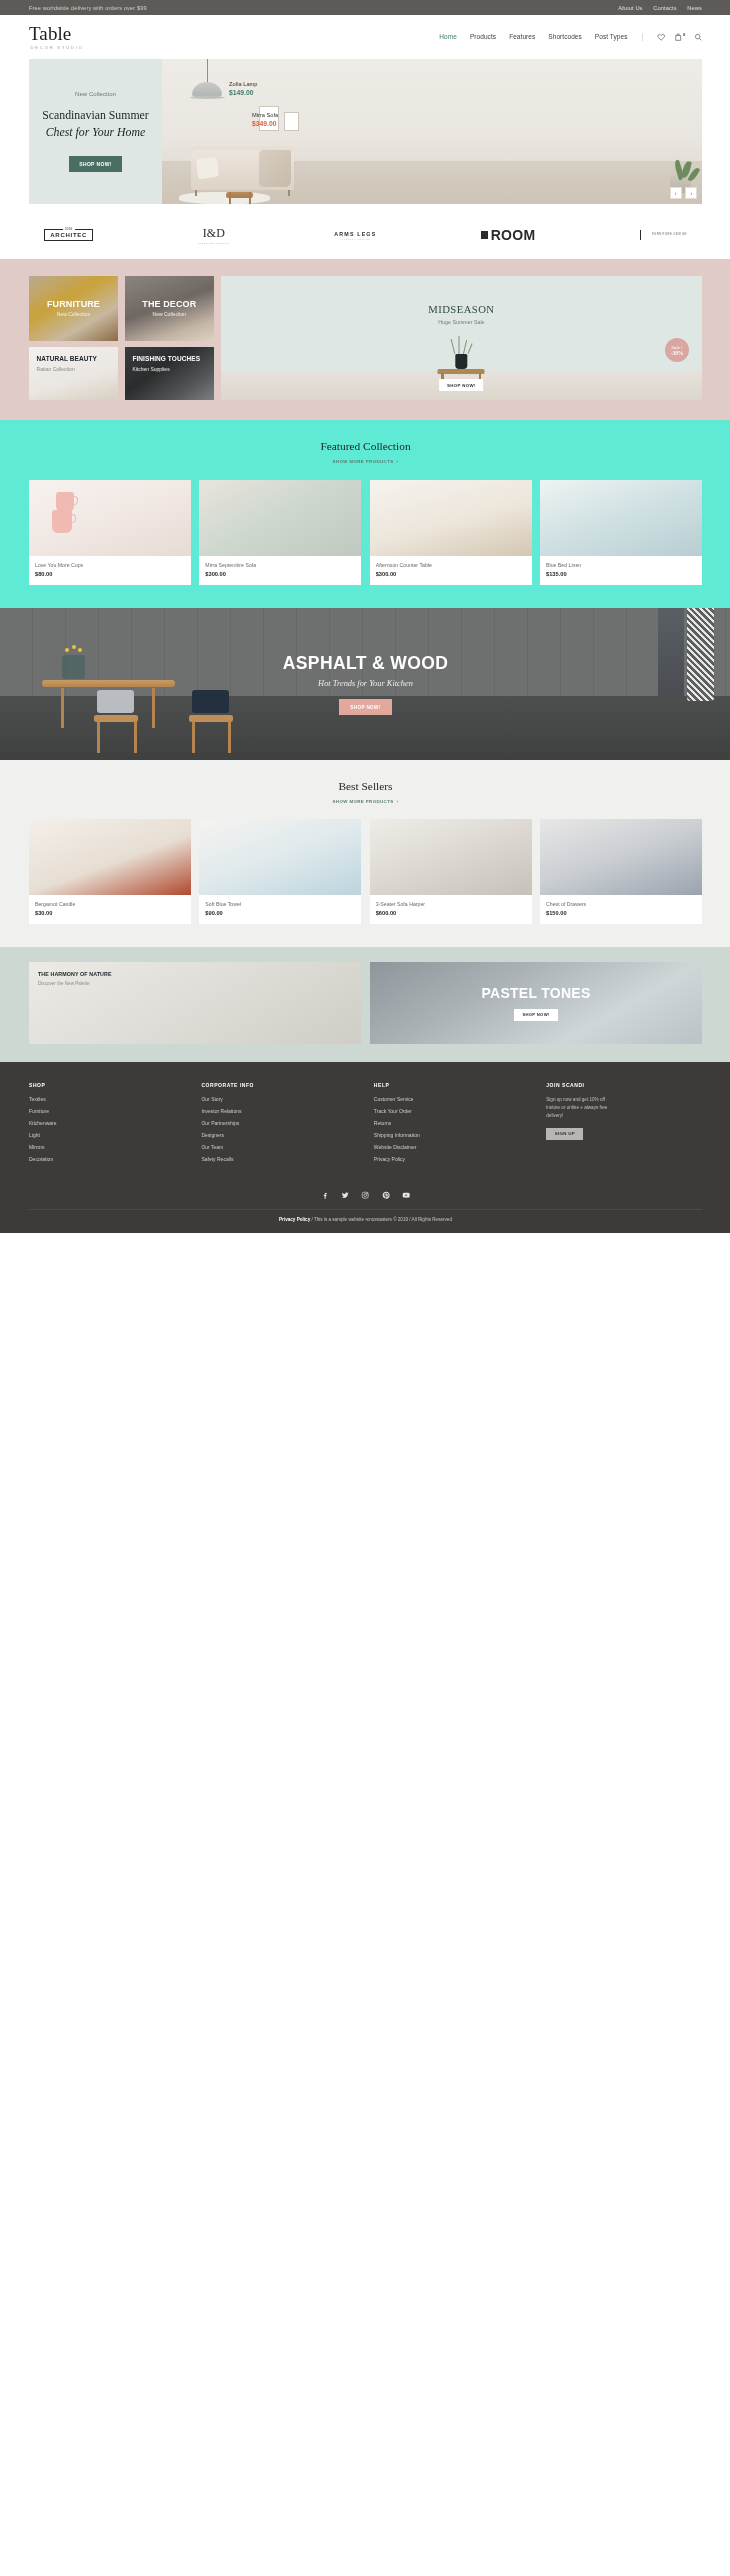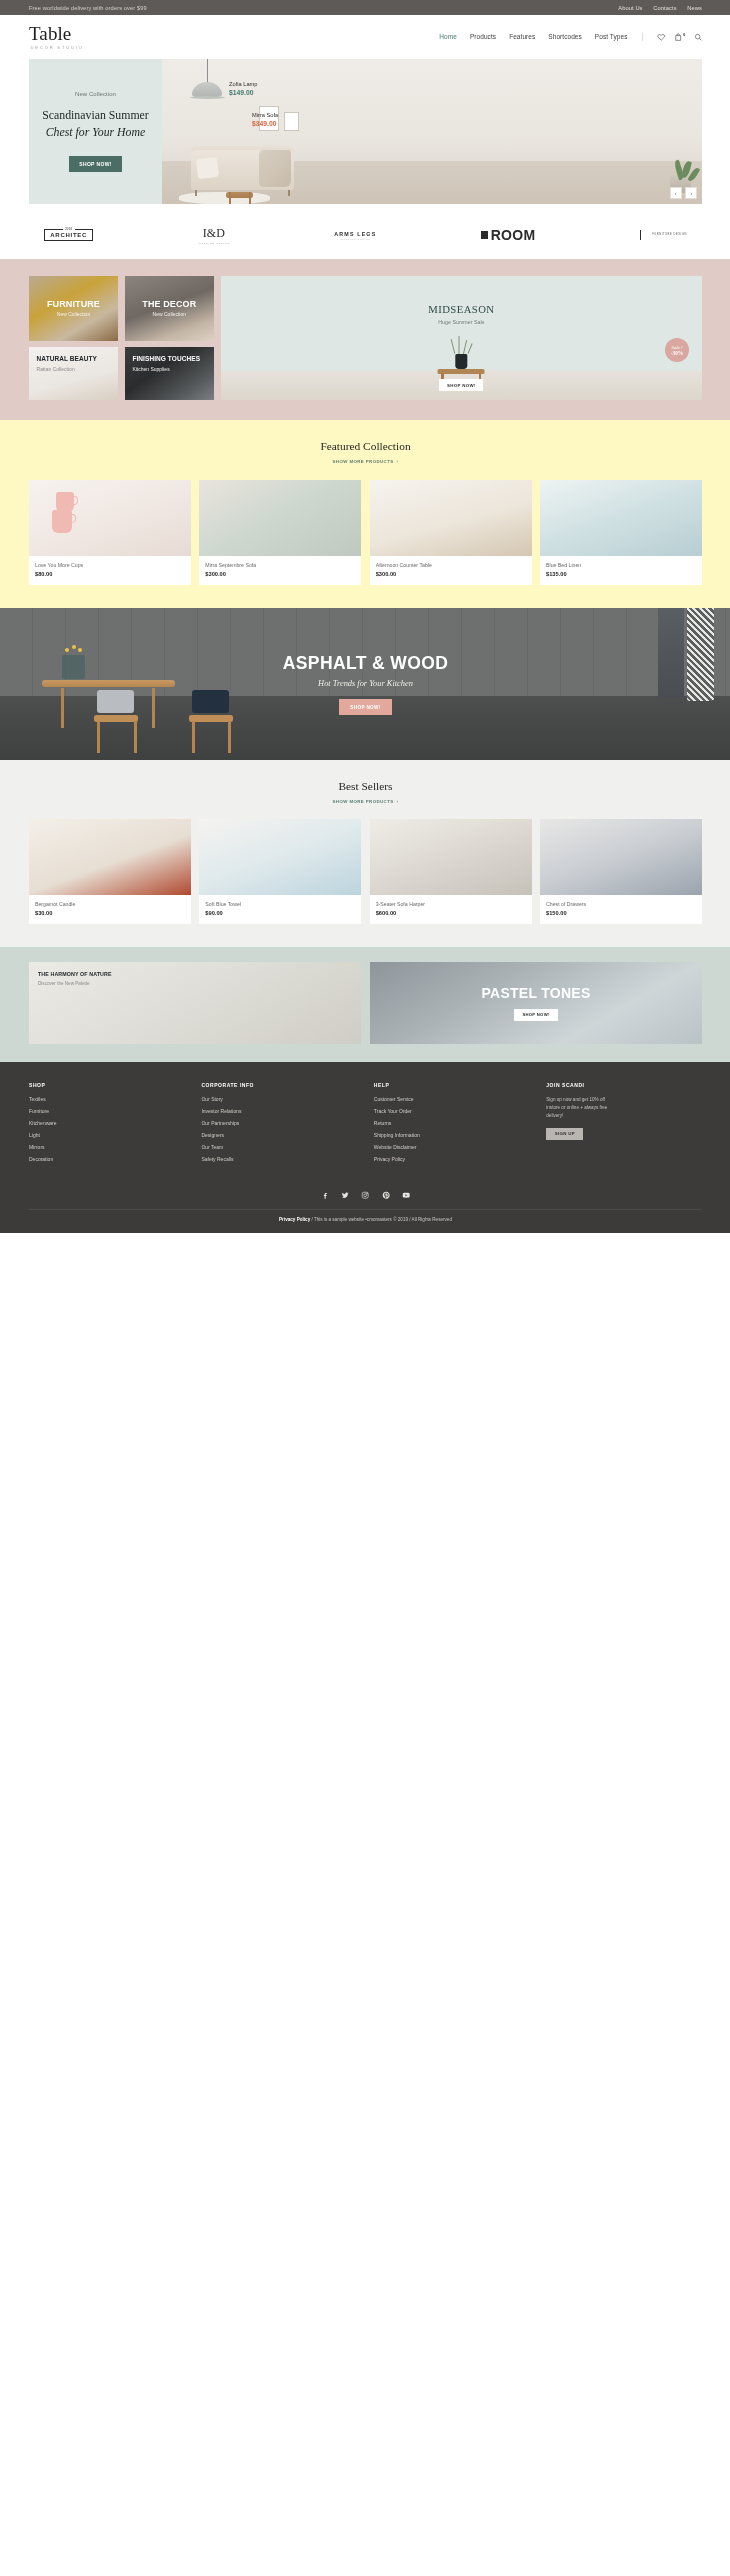--- a/index.html
+++ b/index.html
@@ -235,21 +235,21 @@
   .badge-sale .s1 { font-size:5px; font-style:italic; }
   .badge-sale .s2 { font-size:5.3px; font-weight:bold; }
   .btn-white {
     background:#fff; color:#2d2d2d; font-size:4.4px; font-weight:bold;
     letter-spacing:.07em; padding:3.8px 7.6px; border:none; cursor:pointer;
     position:absolute; left:50%; transform:translateX(-50%); bottom:9px; z-index:5;
   }
 
   
   .section { padding:20px 29px 23px; text-align:center; }
-  .sec-pink { background:#fef9c3; }
+  .sec-pink { background:#5eead4; }
   .sec-gray { background:#f0f0ee; }
   .sec-title {
     font-family:"Liberation Serif", serif; font-size:11.4px; color:#262626;
   }
   .sec-more {
     font-size:4.4px; font-weight:bold; letter-spacing:.09em; color:#5a7d74;
     margin-top:6.8px; display:inline-flex; align-items:center; gap:3px; cursor:pointer;
   }
   .prod-grid { display:flex; gap:8.4px; margin-top:13.7px; }
   .card { flex:1; background:#fff; cursor:pointer; }

